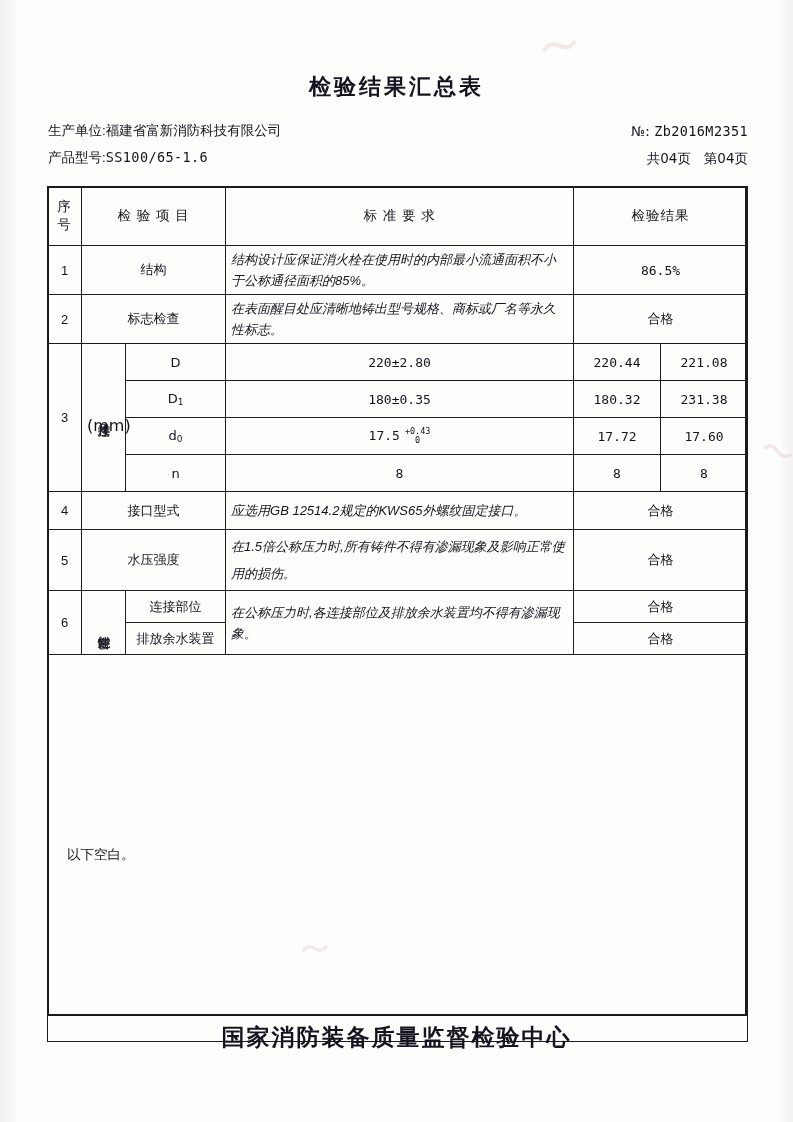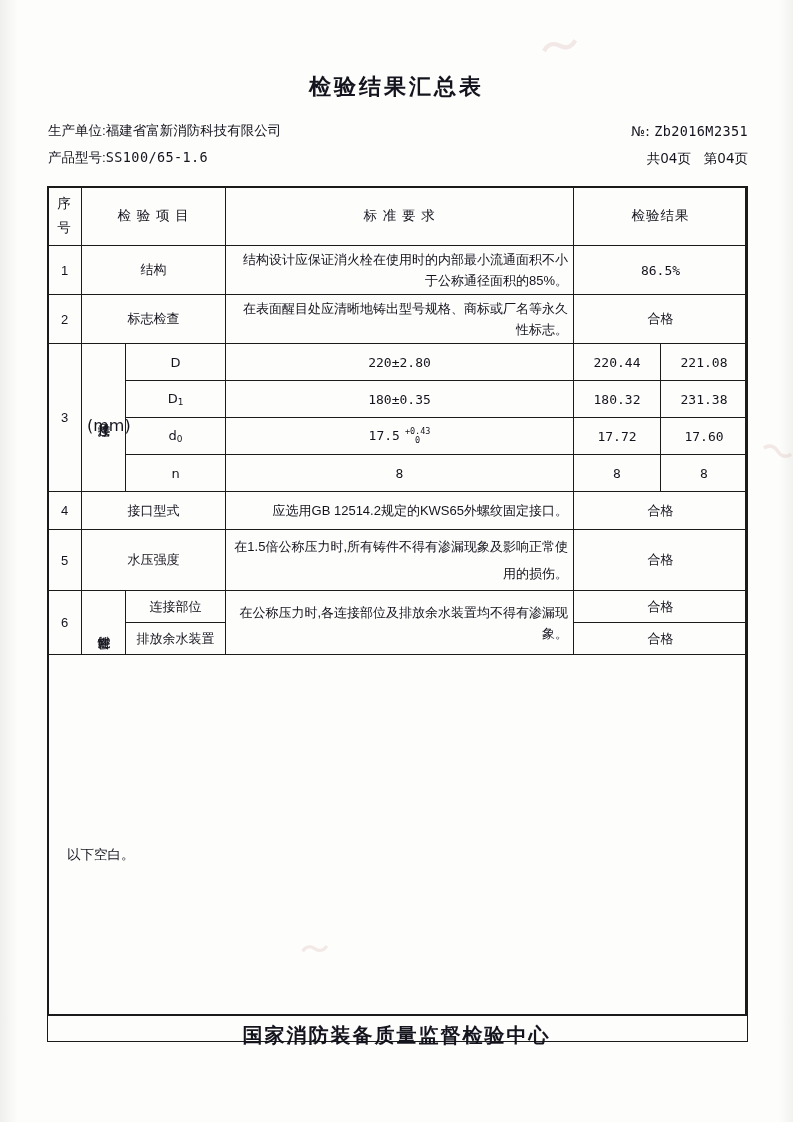--- a/index.html
+++ b/index.html
@@ -81,21 +81,21 @@
     table-layout: fixed;
     font-size: 13px;
   }
   table.main td {
     border: 1px solid #1b1b1b;
     padding: 3px 5px;
     vertical-align: middle;
     color: #14141e;
   }
   .c-center { text-align: center; }
-  .c-left { text-align: right; }
+  .c-left { text-align: left; font-style: italic; }
   .hdr td {
     text-align: center;
     font-size: 13.5px;
     letter-spacing: 1px;
     height: 52px;
   }
   .sp-med { letter-spacing: 4px; }
   .num-col { width: 34px; }
   .req-col { width: 348px; }
   .res-half { width: 87px; }
@@ -127,21 +127,21 @@
   .blank-cell {
     height: 380px;
     vertical-align: top;
   }
   .footer {
     position: absolute;
     left: 0;
     top: 1022px;
     width: 793px;
     text-align: center;
-    font-size: 20px;
+    font-size: 23px;
     font-weight: bold;
     letter-spacing: 2px;
     font-family: "DejaVu Sans", sans-serif;
     color: #14141e;
   }
   .stamp {
     position: absolute;
     pointer-events: none;
     color: #d9b9b6;
     opacity: .30;
@@ -191,21 +191,21 @@
       <col class="num-col">
       <col style="width:44px">
       <col style="width:100px">
       <col class="req-col">
       <col class="res-half">
       <col class="res-half">
     </colgroup>
     <tbody>
 
       <tr class="hdr">
-        <td class="c-center" style="line-height:24px;">序号</td>
+        <td class="c-center" style="line-height:18px;">序号</td>
         <td class="c-center sp-med" colspan="2">检 验 项 目</td>
         <td class="c-center sp-med">标  准  要  求</td>
         <td class="c-center" colspan="2">检验结果</td>
       </tr>
 
       <tr style="height:46px;">
         <td class="c-center">1</td>
         <td class="c-center" colspan="2">结构</td>
         <td class="c-left" style="line-height:21px;">结构设计应保证消火栓在使用时的内部最小流通面积不小于公称通径面积的85%。</td>
         <td class="c-center mono" colspan="2">86.5%</td>

